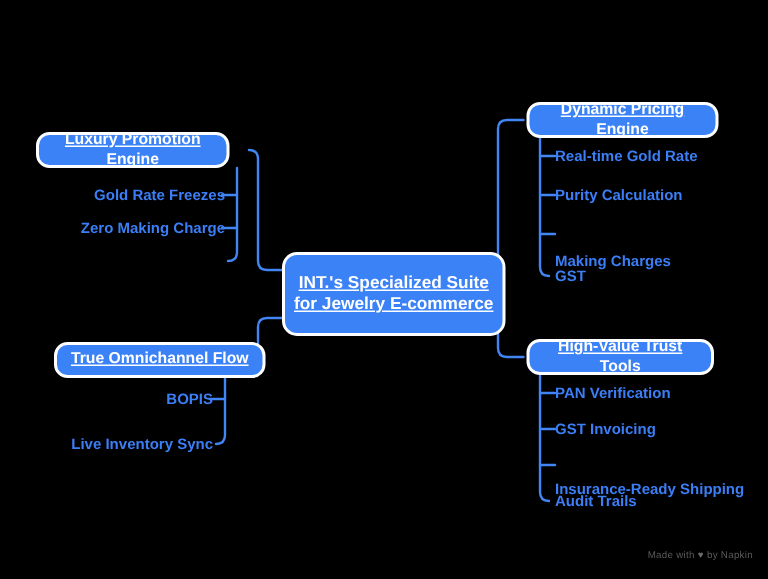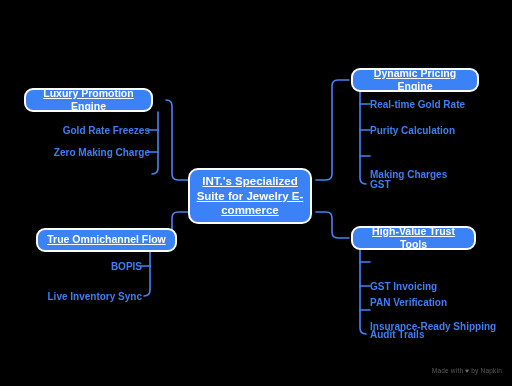--- a/index.html
+++ b/index.html
@@ -35,21 +35,21 @@
     align-items: center;
     justify-content: center;
     text-align: center;
     line-height: 1.25;
     z-index: 3;
     text-decoration: underline;
   }
   .node-root {
     left: 188px;
     top: 168px;
-    width: 124px;
+    width: 149px;
     height: 56px;
     font-size: 11.5px;
     border-radius: 10px;
     padding: 0 6px;
   }
   .node-branch {
     height: 24px;
     font-size: 10.5px;
     padding: 0 8px;
   }
@@ -138,20 +138,20 @@
   <div class="leaf leaf-left ll" style="top:148px;">Zero Making Charge</div>
 
   <div class="leaf leaf-left" style="top:262px; right:370px;">BOPIS</div>
   <div class="leaf leaf-left" style="top:292px; right:370px;">Live Inventory Sync</div>
 
   <div class="leaf leaf-right lr" style="top:100px;">Real-time Gold Rate</div>
   <div class="leaf leaf-right lr" style="top:126px;">Purity Calculation</div>
   <div class="leaf leaf-right lr" style="top:170px;">Making Charges</div>
   <div class="leaf leaf-right lr" style="top:180px;">GST</div>
 
-  <div class="leaf leaf-right lr" style="top:258px;margin-top:40px;">PAN Verification</div>
+  <div class="leaf leaf-right lr" style="top:258px;">PAN Verification</div>
   <div class="leaf leaf-right lr" style="top:282px;">GST Invoicing</div>
   <div class="leaf leaf-right lr" style="top:306px;margin-top:16px;">Insurance-Ready Shipping</div>
   <div class="leaf leaf-right lr" style="top:330px;">Audit Trails</div>
 
   <div id="watermark"><span>Made with </span><span class="heart">♥</span><span> by Napkin</span></div>
 
 </div>
 
 </body></html>

